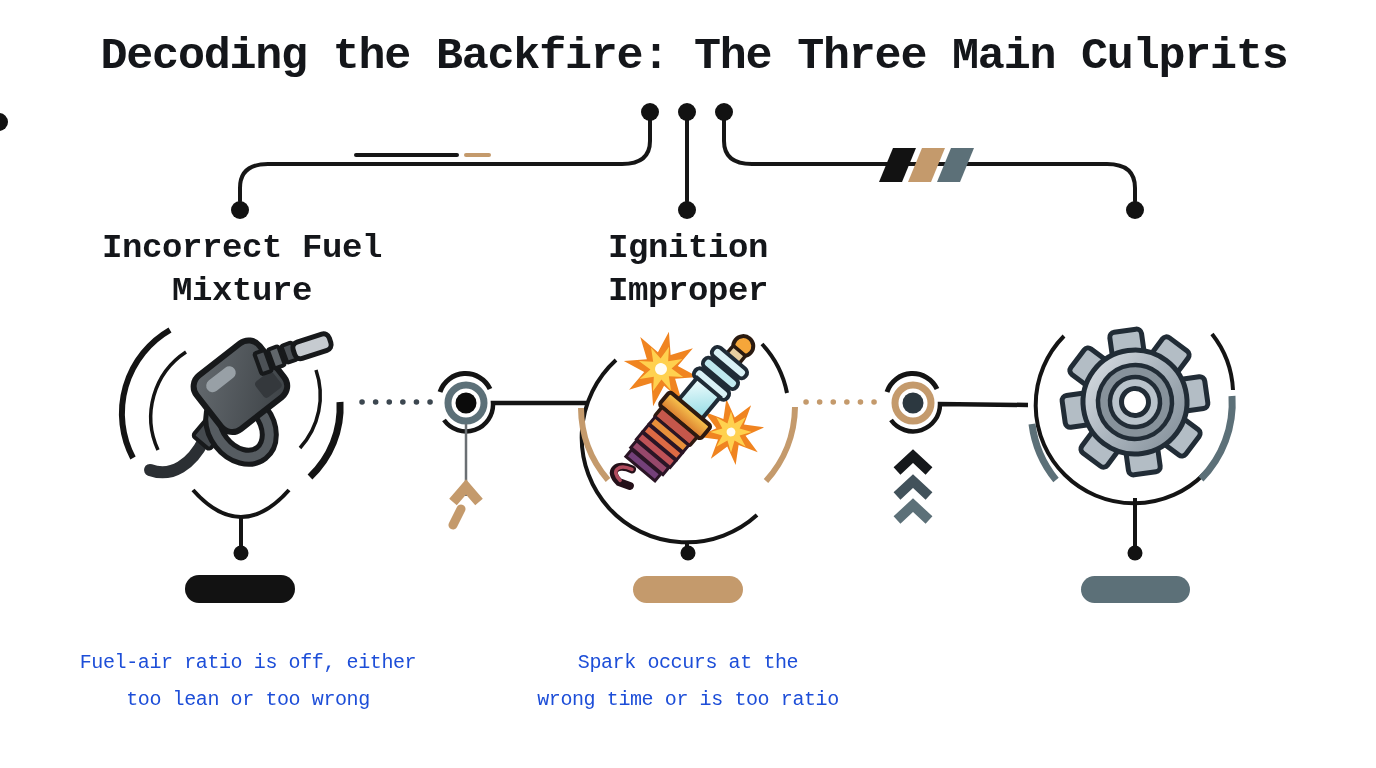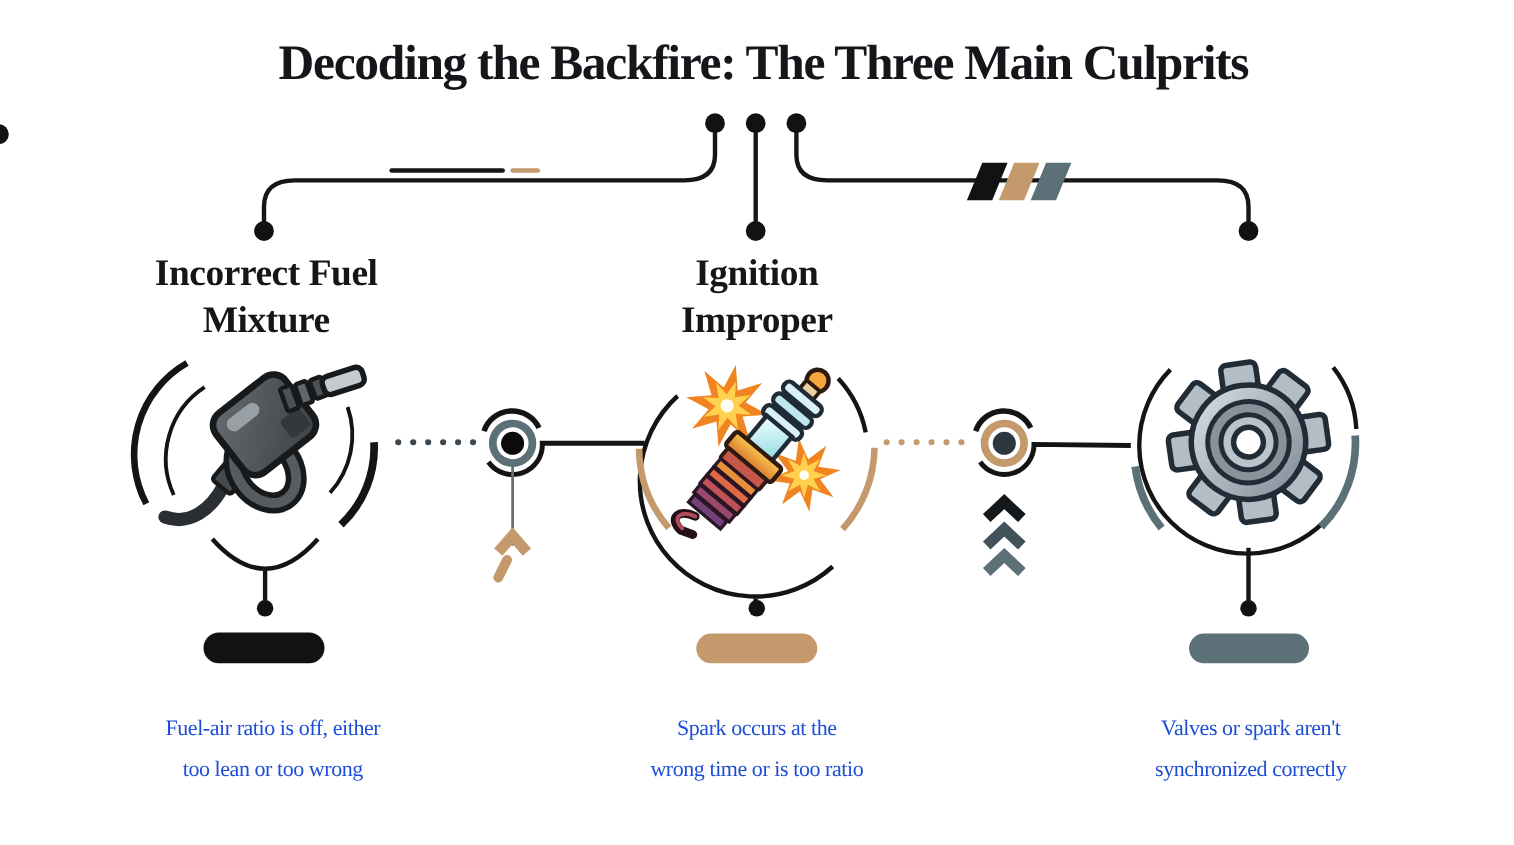--- a/index.html
+++ b/index.html
@@ -1,17 +1,17 @@
 <!DOCTYPE html>
 <html><head>
 <meta charset="utf-8">
 <style>
   html,body{margin:0;padding:0;background:#ffffff;}
   #canvas{position:relative;width:1324px;height:768px;background:#ffffff;overflow:hidden;
-          font-family:Liberation Serif, serif;}
+          font-family:Liberation Mono, monospace;}
   #art{position:absolute;left:0;top:0;}
   .txt{position:absolute;transform:translateX(-50%);text-align:center;white-space:nowrap;color:#14161a;}
   .title{top:31px;left:694px;font-size:45px;font-weight:800;letter-spacing:-1.2px;}
   .heading{top:227px;font-size:34px;font-weight:800;line-height:43px;letter-spacing:-0.4px;}
   .desc{top:644px;font-size:20px;font-weight:500;line-height:37px;letter-spacing:-0.4px;color:#1d4ed8;}
 </style>
 </head>
 <body>
 
 <div id="canvas">
@@ -197,18 +197,14 @@
 </div>
 
 <div class="txt desc" style="left:248px">
   <div>Fuel-air ratio is off, either</div>
   <div>too lean or too wrong</div>
 </div>
 <div class="txt desc" style="left:688px">
   <div>Spark occurs at the</div>
   <div>wrong time or is too ratio</div>
 </div>
-<div class="txt desc" style="left:1137px">
-  <div>Valves or spark aren't</div>
-  <div>synchronized correctly</div>
-</div>
 
 </div>
 
 </body></html>

